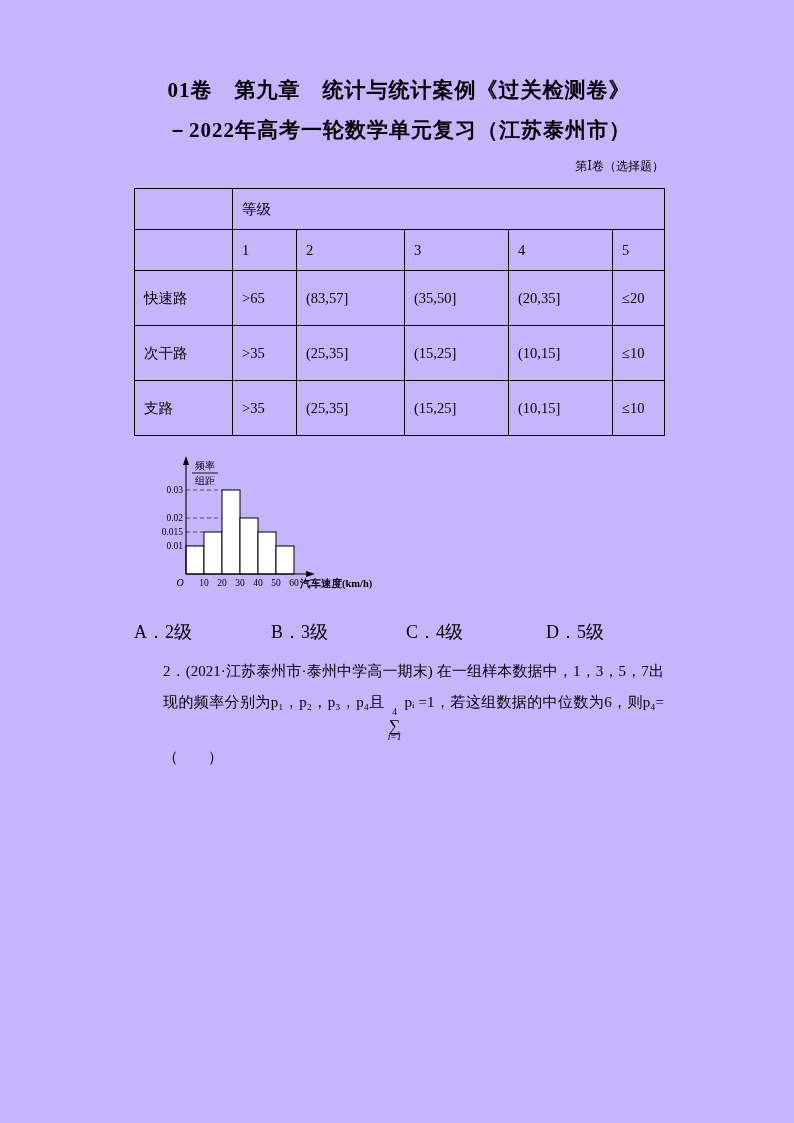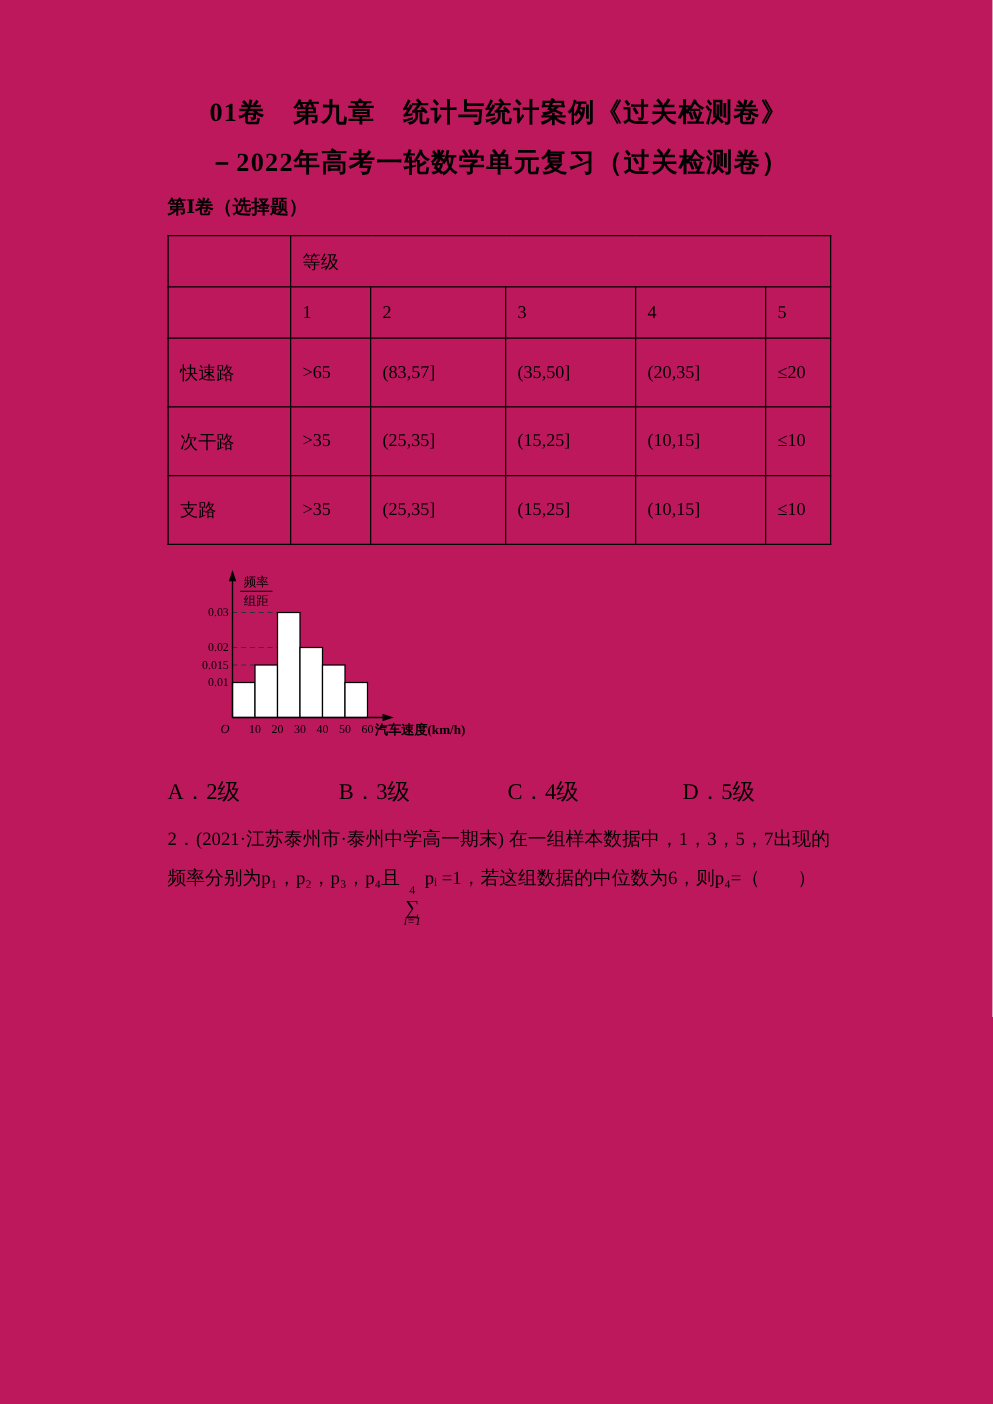--- a/index.html
+++ b/index.html
@@ -1,32 +1,32 @@
 <!DOCTYPE html>
 <html><head>
 <meta charset="utf-8">
 <style>
   html,body{margin:0;padding:0;background:#ffffff;}
   .page{
     position:relative;
     width:794px;height:1123px;
     margin:0 auto;
-    background:#be185d;
+    background:#c4b5fd;
     box-sizing:border-box;
     padding:70px 130px 0 134px;
     font-family:"Liberation Serif","DejaVu Serif",serif;
     color:#000;
     overflow:hidden;
   }
   .title-line{
     font-size:21px;font-weight:700;text-align:center;line-height:40px;
     letter-spacing:1px;
   }
   .subtitle{
-    font-size:15px;font-weight:700;text-align:left;line-height:28px;margin-top:2px;
+    font-size:12px;font-weight:400;text-align:right;line-height:28px;margin-top:2px;
   }
   .part-heading{
     font-size:15px;font-weight:700;margin-top:16px;line-height:26px;
   }
   .para{
     font-size:15px;line-height:30px;margin:4px 0 0 0;
     text-align:justify;
   }
   table.level-table{
     width:100%;border-collapse:collapse;table-layout:fixed;
@@ -44,38 +44,38 @@
   .chart-wrap{margin:6px 0 2px 2px;}
   .options{
     display:flex;align-items:center;
     font-size:18px;line-height:32px;margin:6px 0 4px 0;
   }
   .options .opt{display:inline-block;}
   .options .opt:nth-child(1){width:137px;}
   .options .opt:nth-child(2){width:135px;}
   .options .opt:nth-child(3){width:140px;}
   .q2-para{
-    font-size:15px;line-height:31px;margin-top:8px;text-align:justify;
+    font-size:15px;line-height:31px;margin-top:8px;text-align:justify;margin-left:29px;
   }
   .sigma{
     display:inline-flex;flex-direction:column;align-items:center;
     vertical-align:-8px;line-height:1;margin:0 3px;
   }
   .sigma .s-top{font-size:9.5px;}
   .sigma .s-sym{font-size:16px;line-height:0.95;}
   .sigma .s-bot{font-size:9.5px;font-style:italic;}
   .mathish{font-style:normal;}
 </style>
 </head>
 <body>
 
 <div class="page">
 
   <div class="title-line">01卷　第九章　统计与统计案例《过关检测卷》</div>
-  <div class="title-line">－2022年高考一轮数学单元复习（过关检测卷）</div>
+  <div class="title-line">－2022年高考一轮数学单元复习（江苏泰州市）</div>
   <div class="subtitle">第Ⅰ卷（选择题）</div>
 
 
 
   <table class="level-table">
     <colgroup>
       <col style="width:98px">
         <col style="width:64px">
         <col style="width:108px">
       <col style="width:104px">

